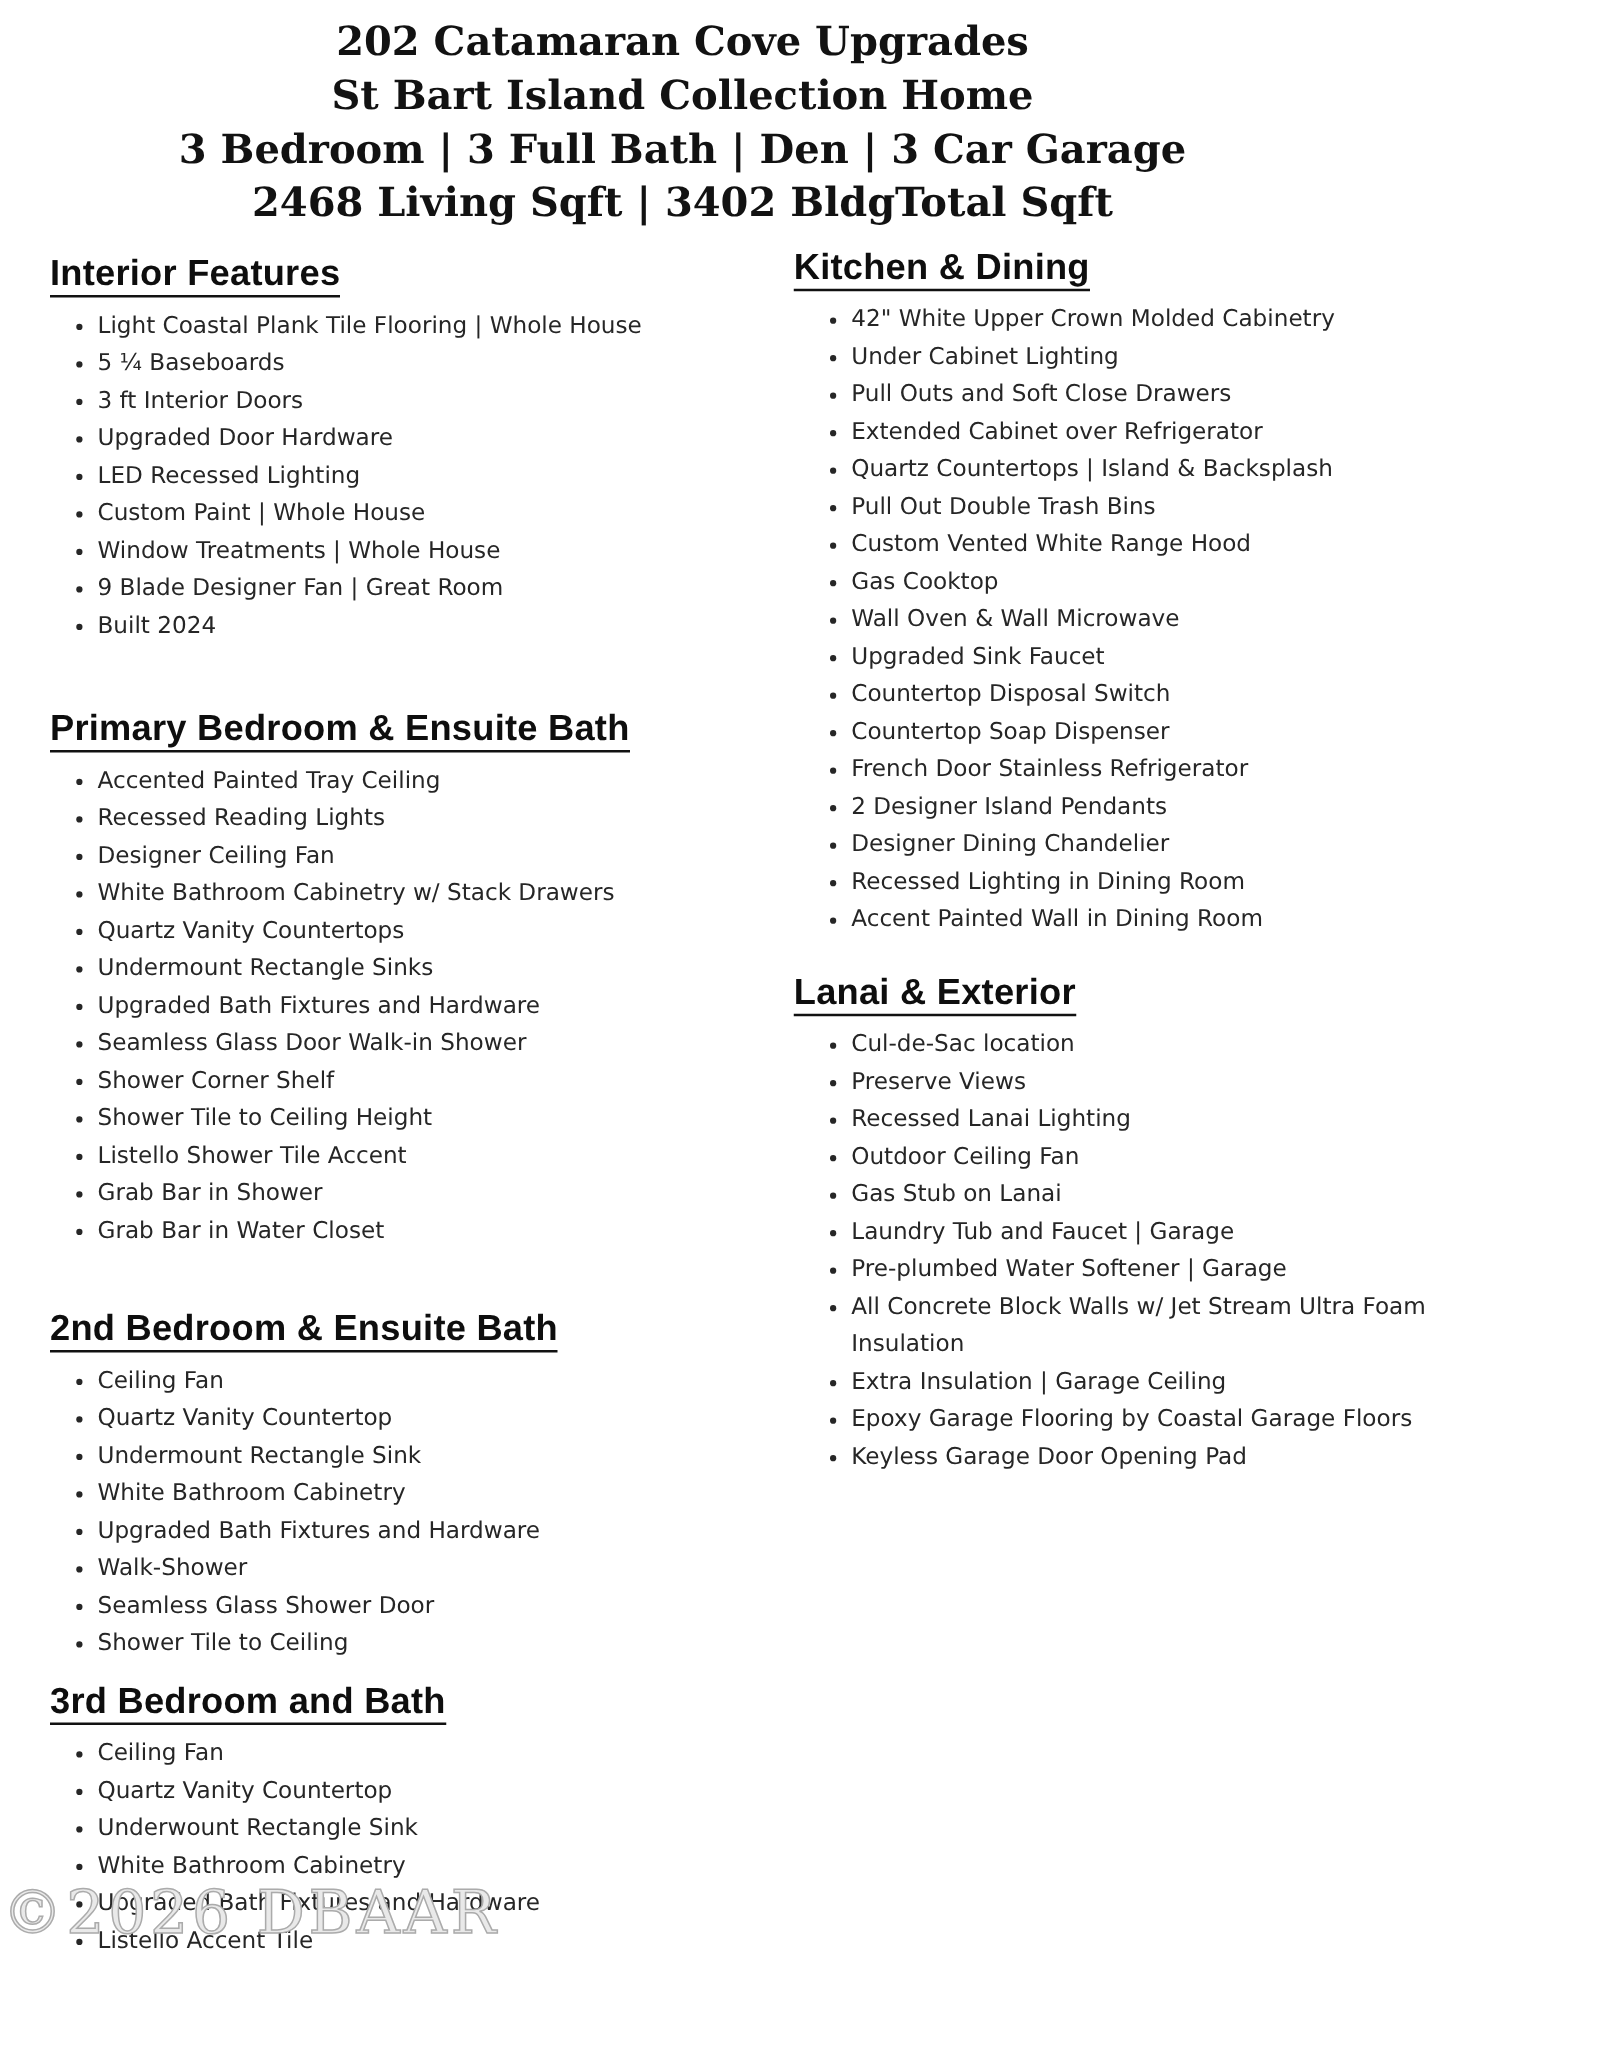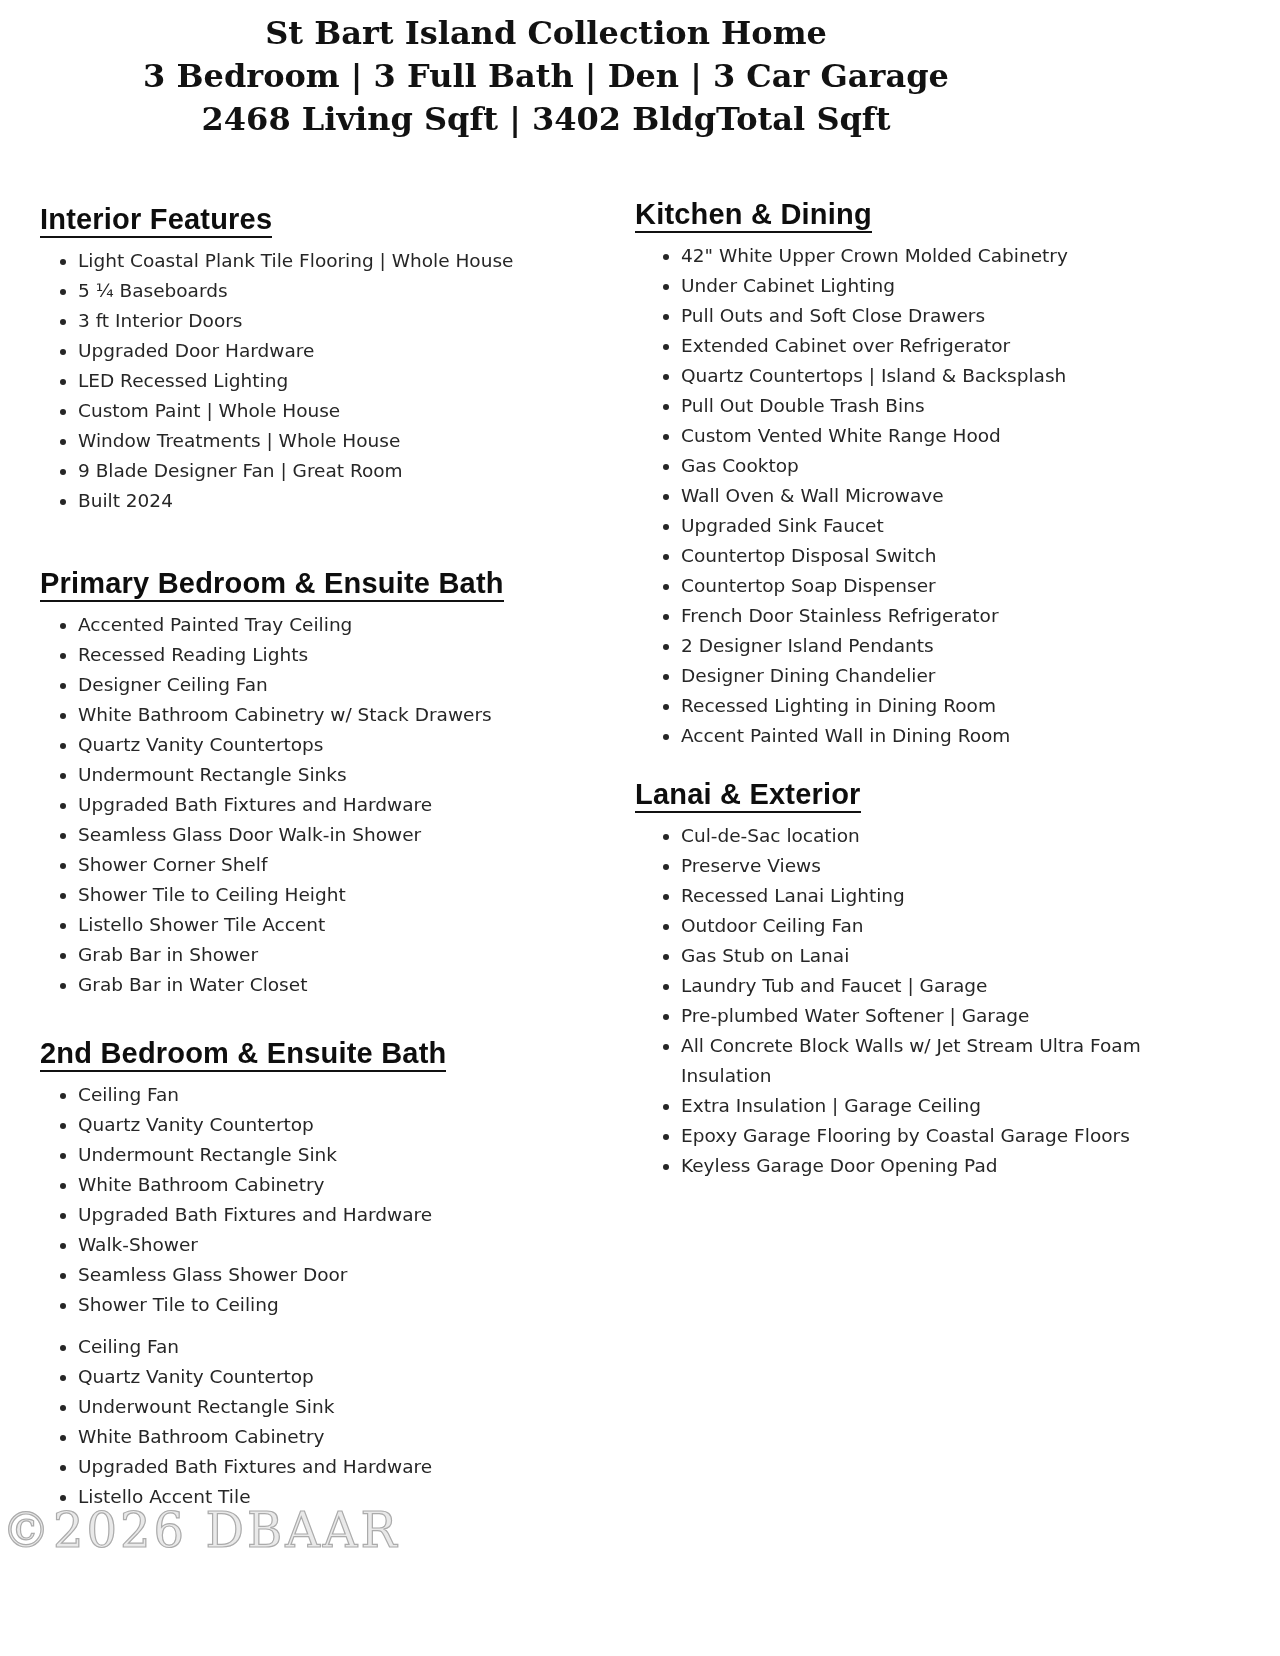--- a/index.html
+++ b/index.html
@@ -46,21 +46,21 @@
     list-style: disc;
     font-size: 18.5px;
     line-height: 30px;
     color: #262626;
   }
   .col-right .bullet-list { padding-left: 46px; }
   .bullet-list li { margin: 0; padding: 0; }
 
   
   .col-left  .feature-section:nth-of-type(2) { margin-top: 48px; }
-  .col-left  .feature-section:nth-of-type(3) { margin-top: 34px; }
+  .col-left  .feature-section:nth-of-type(3) { margin-top: 44px; }
   .col-left  .feature-section:nth-of-type(4) { margin-top: 12px; }
   .col-right .feature-section:nth-of-type(2) { margin-top: 24px; }
   .col-right .feature-section:nth-of-type(3) { margin-top: 24px; }
 
   
   .col-right .feature-section:nth-of-type(2) .bullet-list li:nth-child(2) {
     text-align: justify;
   }
 
   .watermark {
@@ -74,20 +74,21 @@
     color: #e9e9e9;
     -webkit-text-stroke: 1.2px #ababab;
   }
 </style>
 </head>
 <body>
 
 <div class="page">
 
   <div class="doc-header">
+    <div>202 Catamaran Cove Upgrades</div>
     <div>St Bart Island Collection Home</div>
     <div>3 Bedroom | 3 Full Bath | Den | 3 Car Garage</div>
     <div>2468 Living Sqft | 3402 BldgTotal Sqft</div>
   </div>
 
   <div class="col col-left">
       <section class="feature-section">
         <h2><span class="underlined">Interior Features</span></h2>
         <ul class="bullet-list">
           <li>Light Coastal Plank Tile Flooring | Whole House</li>
@@ -126,20 +127,21 @@
           <li>Quartz Vanity Countertop</li>
           <li>Undermount Rectangle Sink</li>
           <li>White Bathroom Cabinetry</li>
           <li>Upgraded Bath Fixtures and Hardware</li>
           <li>Walk-Shower</li>
           <li>Seamless Glass Shower Door</li>
           <li>Shower Tile to Ceiling</li>
         </ul>
       </section>
       <section class="feature-section">
+        <h2><span class="underlined">3rd Bedroom and Bath</span></h2>
         <ul class="bullet-list">
           <li>Ceiling Fan</li>
           <li>Quartz Vanity Countertop</li>
           <li>Underwount Rectangle Sink</li>
           <li>White Bathroom Cabinetry</li>
           <li>Upgraded Bath Fixtures and Hardware</li>
           <li>Listello Accent Tile</li>
         </ul>
       </section>
     </div>

